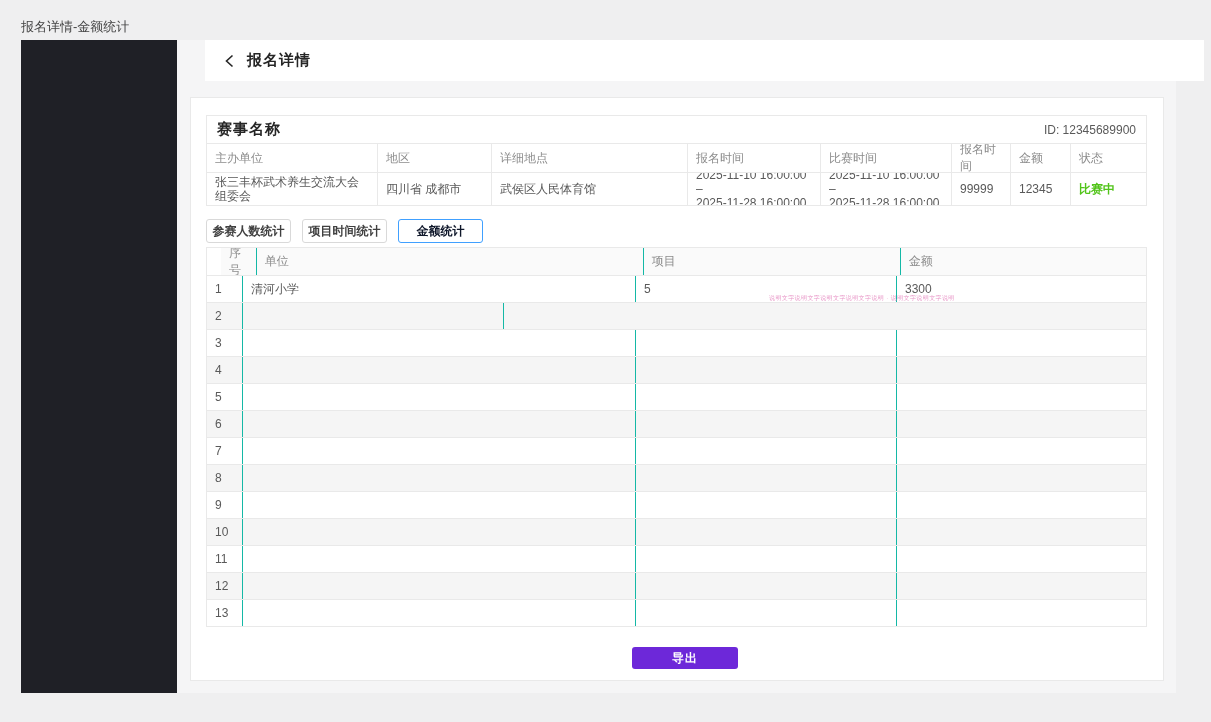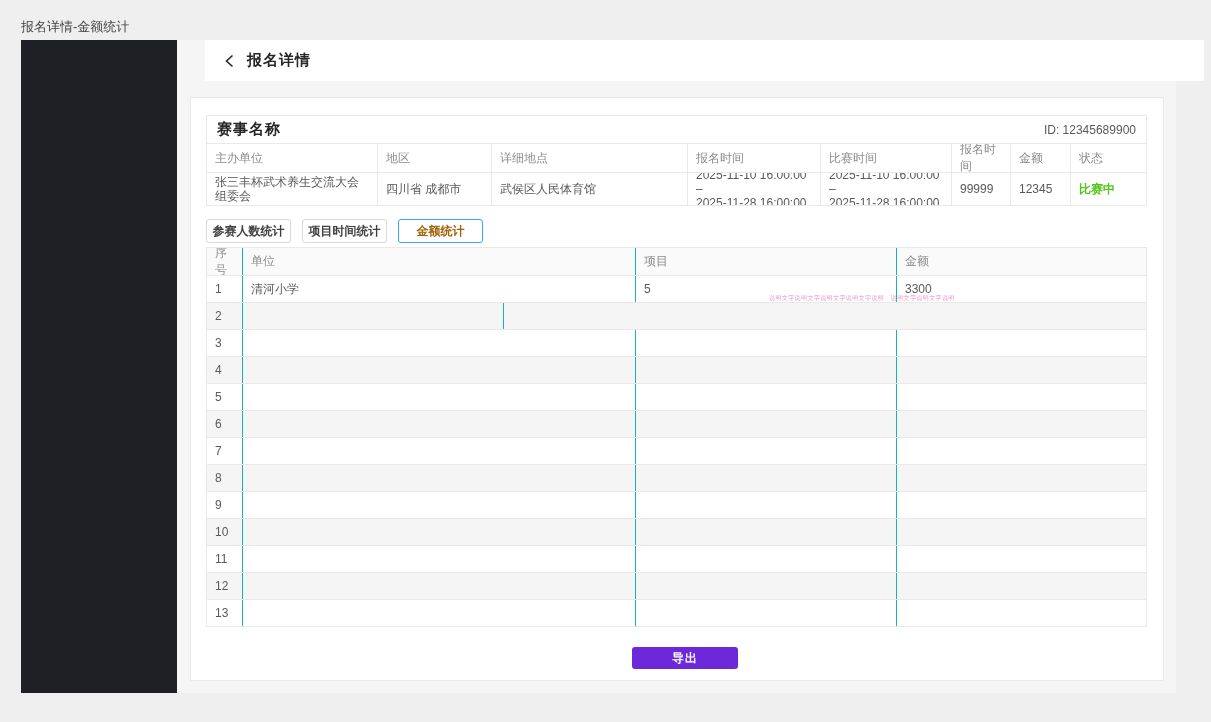--- a/index.html
+++ b/index.html
@@ -34,26 +34,26 @@
   .info-row.hdr .info-cell { height:28px; color:#8c8c8c; }
   .info-row.val .info-cell { height:32px; color:#595959; white-space:pre-line; line-height:14px; }
   .info-cell.status { color:#52c41a !important; font-weight:bold; }
 
   
   .tabs { position:absolute; left:15px; top:121px; display:flex; }
   .tab-btn { width:85px; height:24px; margin-right:11px; background:#ffffff;
              border:1px solid #d9d9d9; border-radius:3px; font-size:12px; font-weight:bold;
              color:#404040; display:flex; align-items:center; justify-content:center; cursor:pointer;
              font-family:"Liberation Sans","DejaVu Sans",sans-serif; }
-  .tab-btn.active { border-color:#40a0ff; color:#a16207; }
+  .tab-btn.active { border-color:#40a0ff; color:#0f172a; }
 
   
   .stats-table { position:absolute; left:15px; top:149px; width:941px; border:1px solid #e9e9e9; }
   .stats-row { display:flex; border-top:1px solid #e9e9e9; height:27px; }
-  .stats-row:first-child { border-top:none; }
+  .stats-row:first-child { border-top:none;margin-left:14px; }
   .stats-row.hdr { background:#fafafa; }
   .stats-row.even { background:#f5f5f5; }
   .stats-cell { border-left:1px solid #14b8a6; padding:0 8px; display:flex; align-items:center;
                 font-size:12px; color:#595959; overflow:hidden; }
   .stats-cell:first-child { border-left:none; }
   .stats-row.hdr .stats-cell { color:#8c8c8c; }
 
   
   .watermark { position:absolute; left:578px; top:196px; font-size:6px; line-height:8px;
                color:#e27ab8; opacity:.8; white-space:nowrap; letter-spacing:.4px; }

